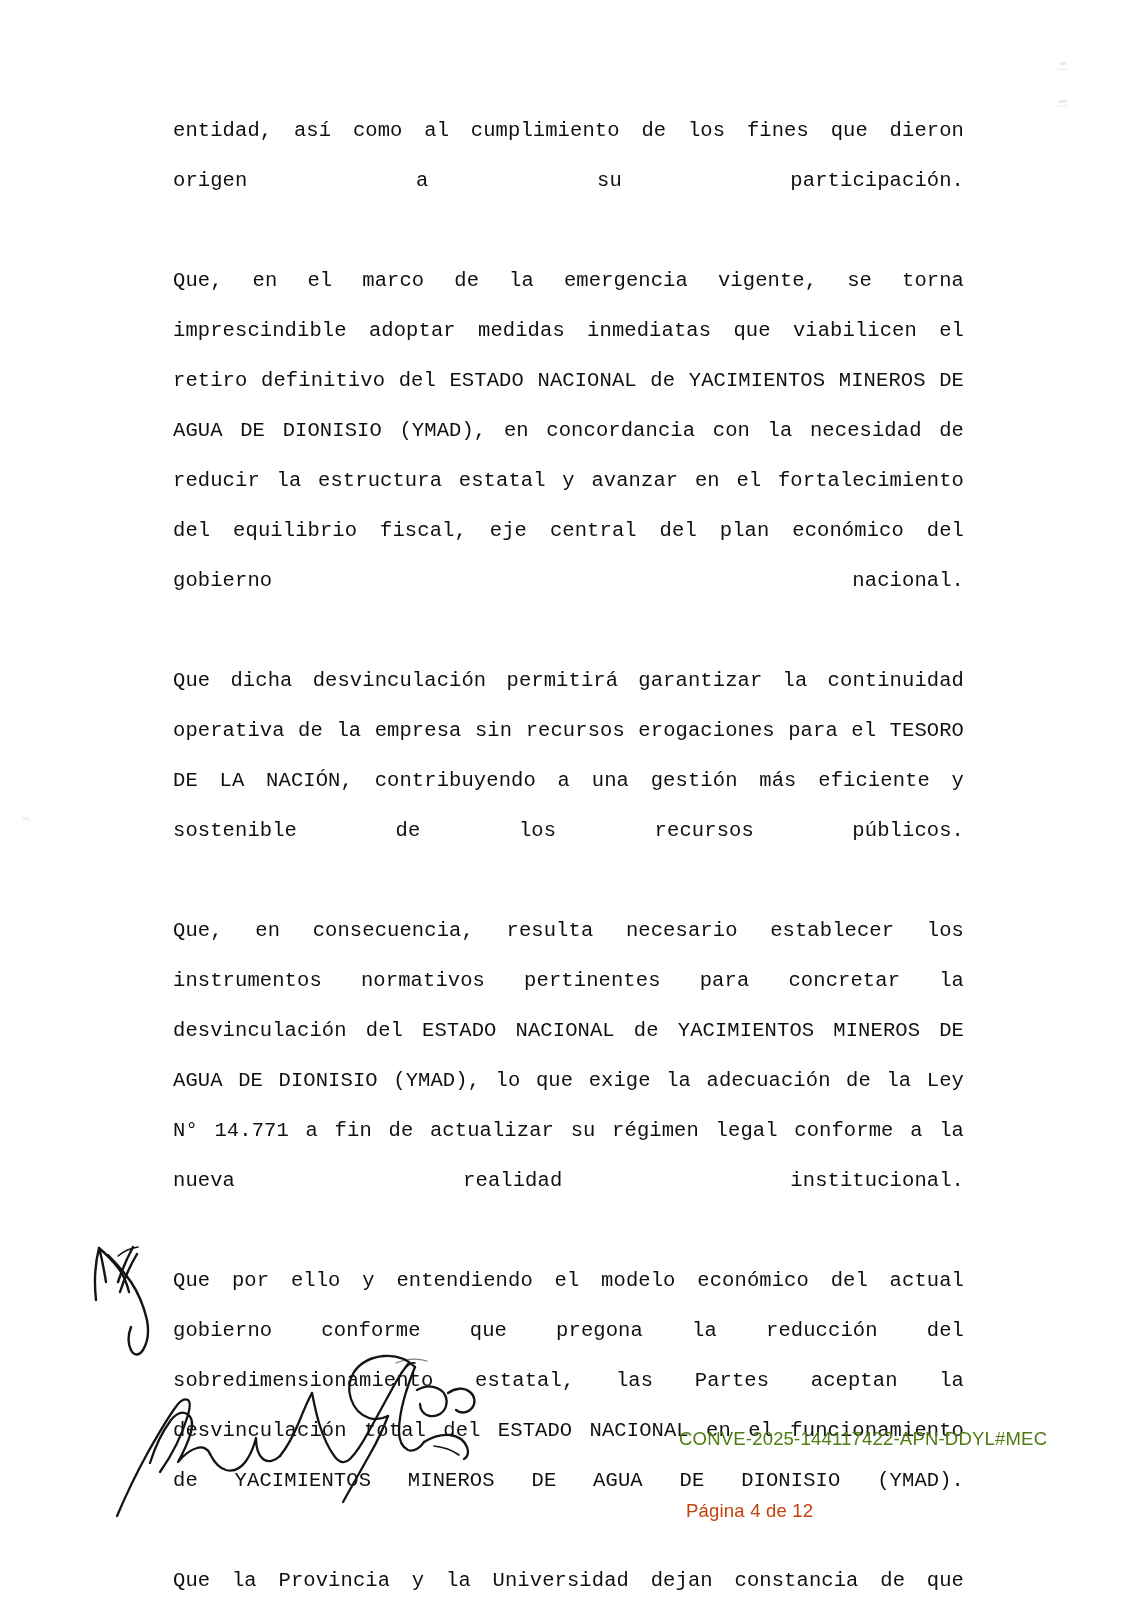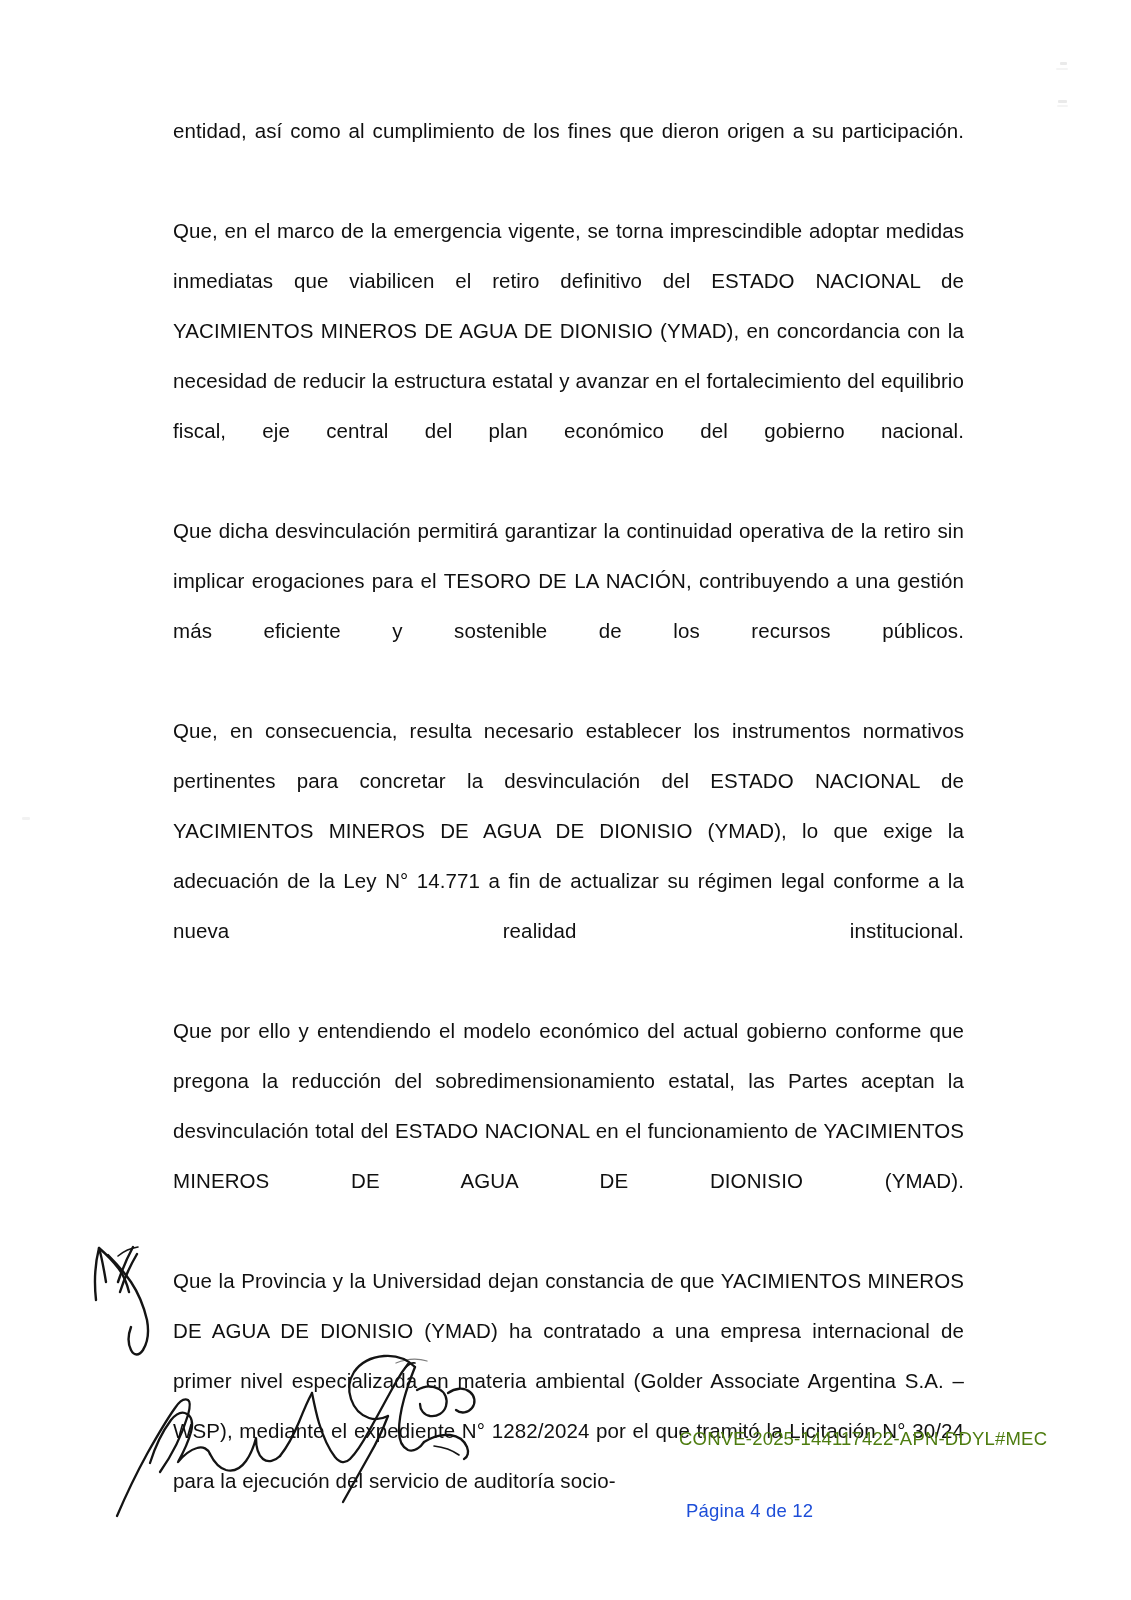--- a/index.html
+++ b/index.html
@@ -40,20 +40,21 @@
   }
   .para {
     margin: 0;
     padding: 0;
     text-align: justify;
     text-justify: inter-word;
     font-size: 20.5px;
     line-height: 50px;
     letter-spacing: 0.1px;
     color: #101010;
+    font-family: Liberation Mono, monospace;
   }
   
   .para:after {
     content: "";
     display: inline-block;
     width: 100%;
   }
   .para.no-stretch:after { display: none; }
 
   .signatures {
@@ -72,39 +73,39 @@
     letter-spacing: 0.2px;
     color: #4d7c0f;
     white-space: nowrap;
   }
   .footer-page {
     position: absolute;
     left: 686px;
     top: 1500px;
     font-size: 18.5px;
     letter-spacing: 0.2px;
-    color: #1d4ed8;
+    color: #c2410c;
     white-space: nowrap;
   }
 </style>
 </head>
 <body>
 
 <div class="page">
 
   <div class="scan-artifact a1"></div>
   <div class="scan-artifact a2"></div>
   <div class="scan-artifact a3"></div>
   <div class="scan-artifact a4"></div>
   <div class="scan-artifact a5"></div>
 
   <div class="body-text">
     <p class="para">entidad, así como al cumplimiento de los fines que dieron origen a su participación.</p>
     <p class="para">Que, en el marco de la emergencia vigente, se torna imprescindible adoptar medidas inmediatas que viabilicen el retiro definitivo del ESTADO NACIONAL de YACIMIENTOS MINEROS DE AGUA DE DIONISIO (YMAD), en concordancia con la necesidad de reducir la estructura estatal y avanzar en el fortalecimiento del equilibrio fiscal, eje central del plan económico del gobierno nacional.</p>
-    <p class="para">Que dicha desvinculación permitirá garantizar la continuidad operativa de la retiro sin implicar erogaciones para el TESORO DE LA NACIÓN, contribuyendo a una gestión más eficiente y sostenible de los recursos públicos.</p>
+    <p class="para">Que dicha desvinculación permitirá garantizar la continuidad operativa de la empresa sin recursos erogaciones para el TESORO DE LA NACIÓN, contribuyendo a una gestión más eficiente y sostenible de los recursos públicos.</p>
     <p class="para">Que, en consecuencia, resulta necesario establecer los instrumentos normativos pertinentes para concretar la desvinculación del ESTADO NACIONAL de YACIMIENTOS MINEROS DE AGUA DE DIONISIO (YMAD), lo que exige la adecuación de la Ley N° 14.771 a fin de actualizar su régimen legal conforme a la nueva realidad institucional.</p>
     <p class="para">Que por ello y entendiendo el modelo económico del actual gobierno conforme que pregona la reducción del sobredimensionamiento estatal, las Partes aceptan la desvinculación total del ESTADO NACIONAL en el funcionamiento de YACIMIENTOS MINEROS DE AGUA DE DIONISIO (YMAD).</p>
     <p class="para no-stretch">Que la Provincia y la Universidad dejan constancia de que YACIMIENTOS MINEROS DE AGUA DE DIONISIO (YMAD) ha contratado a una empresa internacional de primer nivel especializada en materia ambiental (Golder Associate Argentina S.A. – WSP), mediante el expediente N° 1282/2024 por el que tramitó la Licitación N° 30/24 para la ejecución del servicio de auditoría socio-</p>
   </div>
 
   <svg class="signatures" viewBox="0 0 1131 1600" aria-hidden="true">
     <g fill="none" stroke="#141414" stroke-linecap="round" stroke-linejoin="round">
 
       <g stroke-width="2.4">
         <path d="M96 1300 C 94 1282, 95 1264, 99 1248 C 102 1258, 104 1270, 106 1282"></path>

